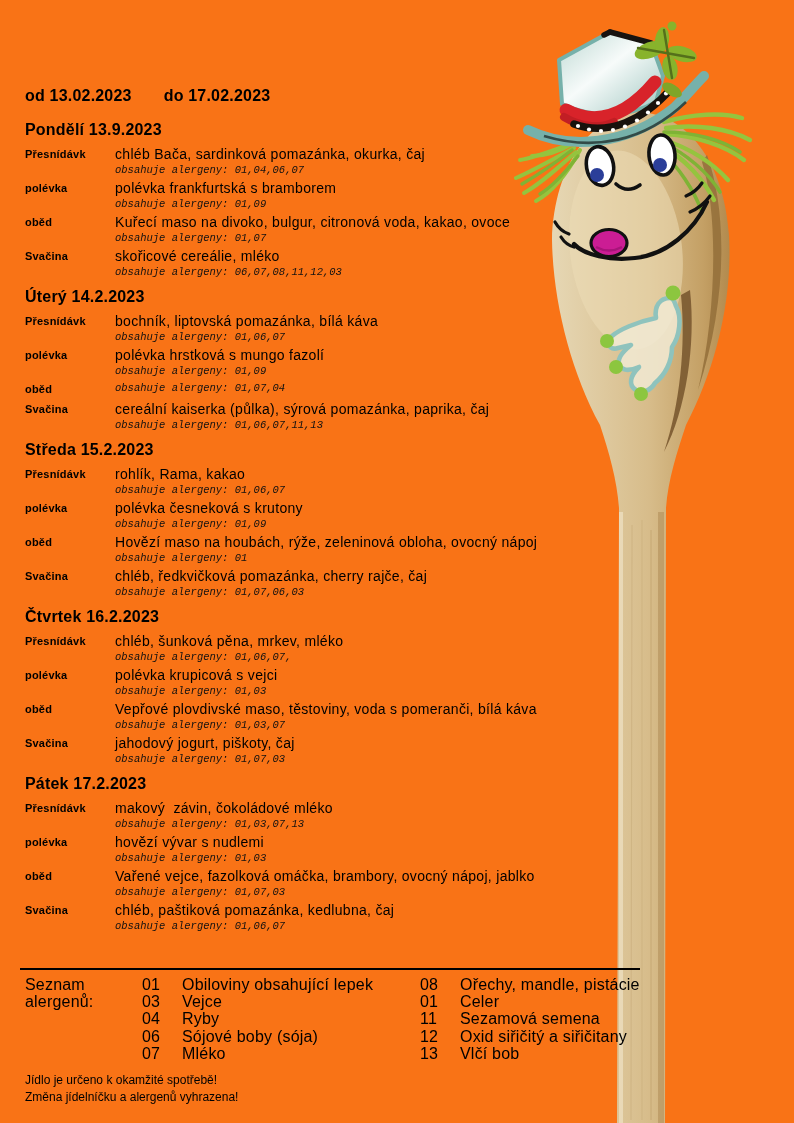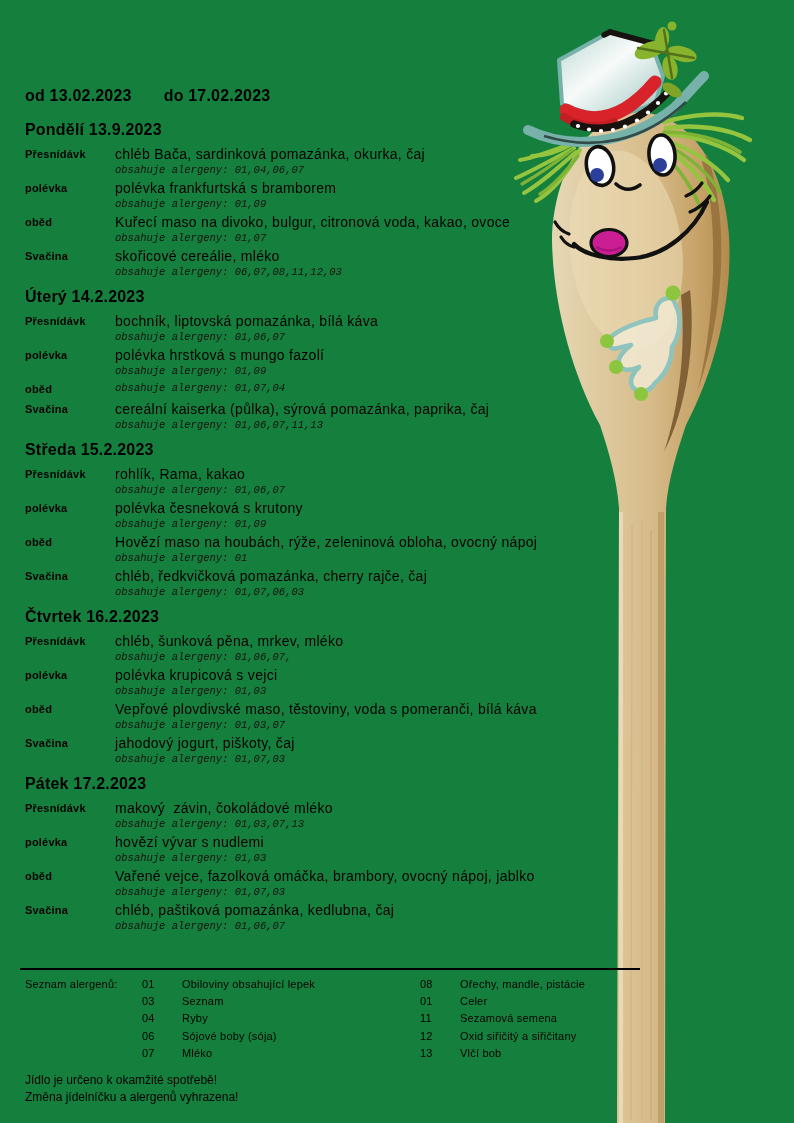--- a/index.html
+++ b/index.html
@@ -1,32 +1,32 @@
 <!DOCTYPE html>
 <html><head>
 <meta charset="utf-8">
 <style>
   * { margin:0; padding:0; box-sizing:border-box; }
   html,body { background:#ffffff; }
   .page {
-    position:relative; width:794px; height:1123px; background:#15803d;
+    position:relative; width:794px; height:1123px; background:#f97316;
     overflow:hidden; font-family:"Liberation Sans", sans-serif; color:#000;
   }
   .content { position:absolute; left:25px; top:86px; width:540px; z-index:2; }
   .range-header { font-size:16px; font-weight:bold; line-height:20px; margin-bottom:14px; letter-spacing:0.2px; }
   .range-header .to { margin-left:32px; }
   .day { margin-bottom:8px; }
   .day-title { font-size:16px; font-weight:bold; line-height:20px; margin-bottom:6px; letter-spacing:0.2px; }
   .row { display:flex; margin-bottom:3px; }
   .row-label { width:90px; flex:0 0 90px; font-size:11px; font-weight:bold; line-height:17px; letter-spacing:0.2px; }
   .row-content { flex:1; }
   .items { font-size:14px; line-height:17px; letter-spacing:0.3px; white-space:pre-wrap; }
   .allergens { font-size:10.5px; font-style:italic; line-height:13px; margin-top:1px; color:#111;font-family:Liberation Mono, monospace; }
   .separator { position:absolute; left:20px; top:968px; width:620px; height:2px; background:#000; z-index:3; }
-  .legend { position:absolute; left:25px; top:976px; display:flex; font-size:11px; line-height:17.2px; z-index:2; letter-spacing:0.2px; }
+  .legend { position:absolute; left:25px; top:976px; display:flex; font-size:16px; line-height:17.2px; z-index:2; letter-spacing:0.2px; }
   .legend-title { width:117px; flex:0 0 117px; }
   .legend-col { width:278px; flex:0 0 278px; }
   .legend-col.right { width:auto; flex:0 0 auto; }
   .legend-item { display:flex; }
   .legend-code { width:40px; flex:0 0 40px; }
   .footer { position:absolute; left:25px; top:1072px; font-size:12px; line-height:17px; z-index:2; }
   .spoon { position:absolute; left:514px; top:0; width:280px; height:1123px; z-index:1; }
 </style>
 </head>
 <body>
@@ -202,21 +202,21 @@
 
   <div class="legend">
     <div class="legend-title">Seznam alergenů:</div>
     <div class="legend-col">
       <div class="legend-item">
           <span class="legend-code">01</span>
           <span>Obiloviny obsahující lepek</span>
         </div>
       <div class="legend-item">
           <span class="legend-code">03</span>
-          <span>Seznam</span>
+          <span>Vejce</span>
         </div>
       <div class="legend-item">
           <span class="legend-code">04</span>
           <span>Ryby</span>
         </div>
       <div class="legend-item">
           <span class="legend-code">06</span>
           <span>Sójové boby (sója)</span>
         </div>
       <div class="legend-item">

